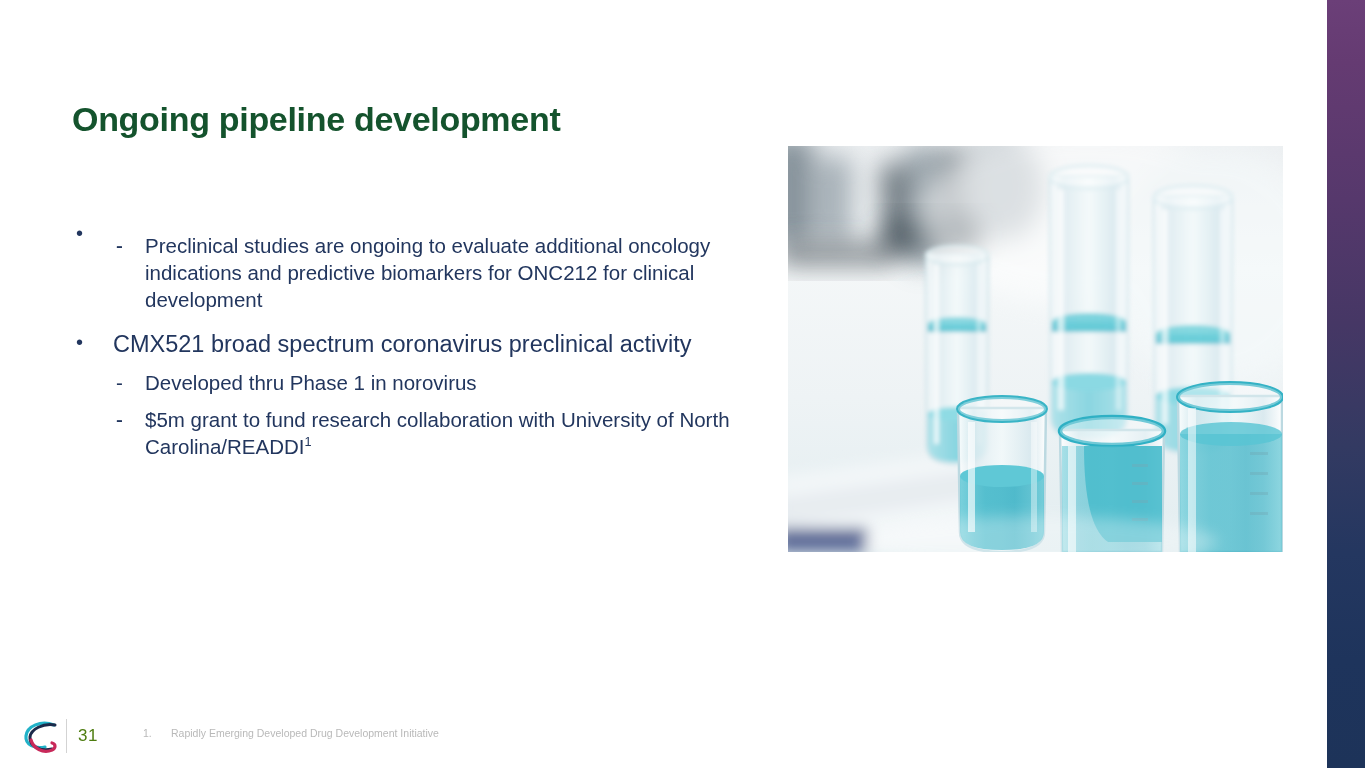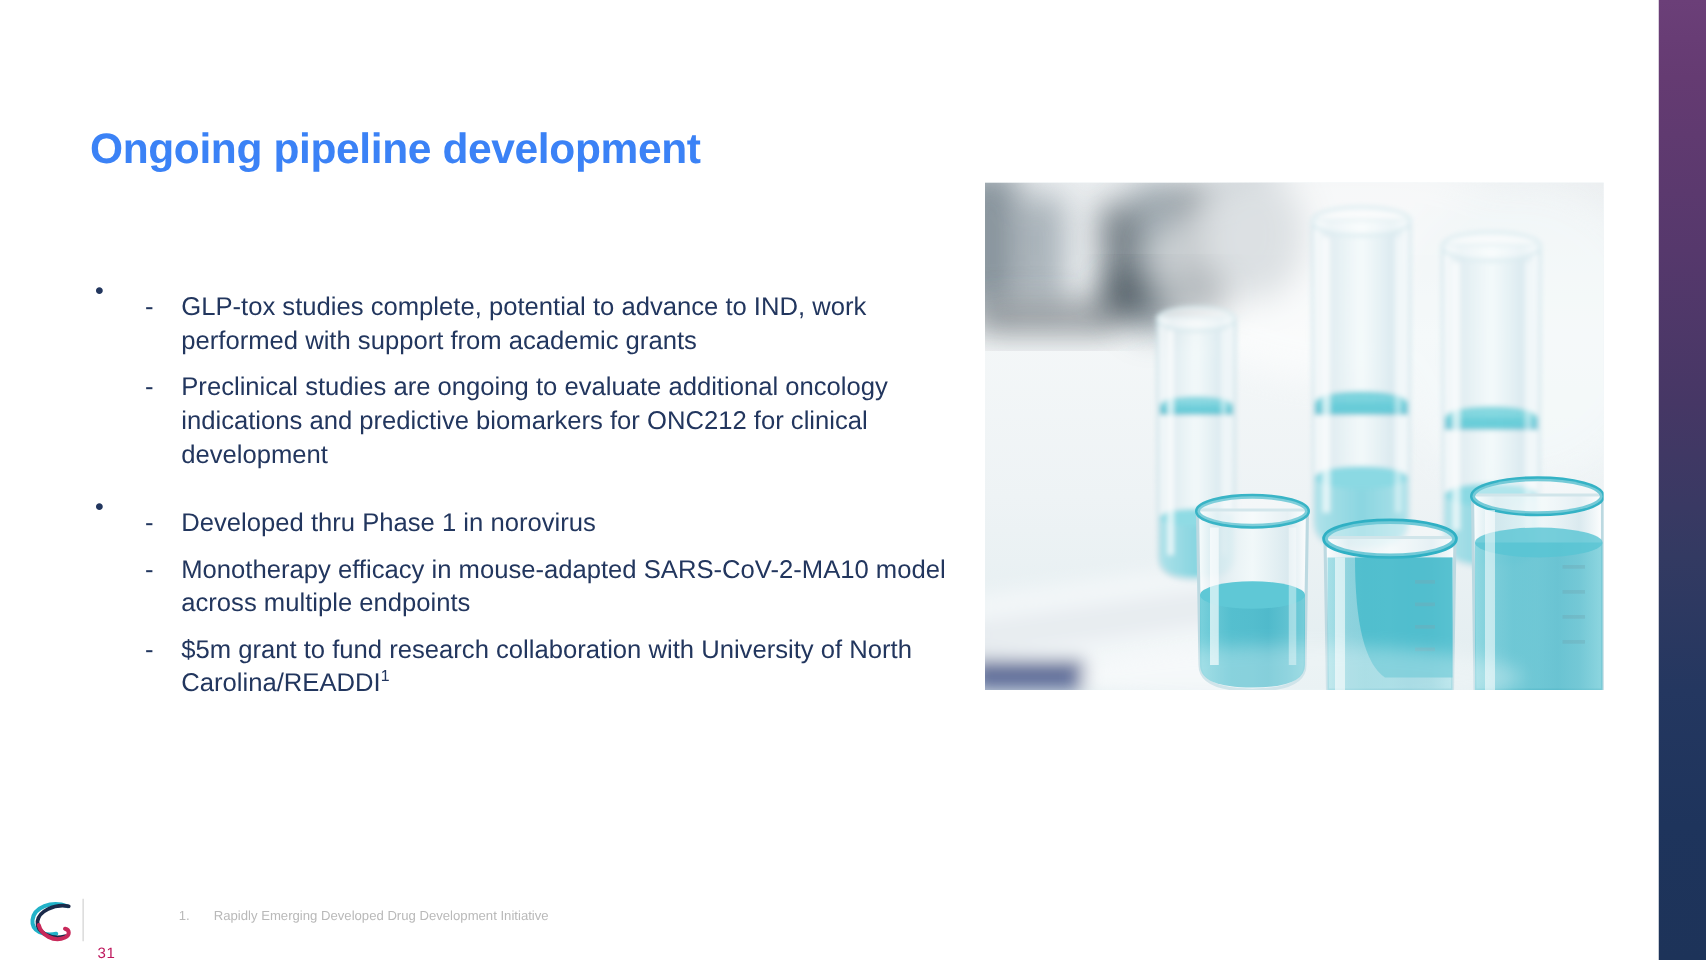--- a/index.html
+++ b/index.html
@@ -39,21 +39,21 @@
                 #1d3359 100%);
   }
 
   
   .title {
     position: absolute;
     left: 72px;
     top: 100px;
     font-size: 34px;
     font-weight: bold;
-    color: #3b82f6;
+    color: #14532d;
     letter-spacing: -0.3px;
     white-space: nowrap;
   }
 
   
   .body-col {
     position: absolute;
     left: 68px;
     top: 222px;
     width: 700px;
@@ -126,24 +126,23 @@
     left: 66px;
     top: 719px;
     width: 1px;
     height: 34px;
     background: #d3d3d3;
   }
   .page-num {
     position: absolute;
     left: 78px;
     top: 726px;
-    font-size: 12px;
-    color: #be185d;
+    font-size: 17px;
+    color: #4d7c0f;
     letter-spacing: 0.5px;
-    margin-top: 29px;
   }
   .footnote {
     position: absolute;
     left: 143px;
     top: 727px;
     font-size: 10.5px;
     color: #b9b9b9;
     white-space: nowrap;
   }
   .footnote .fn-num {
@@ -161,42 +160,41 @@
   <div class="title">Ongoing pipeline development</div>
 
   <div class="body-col">
 
     <div class="l1">
       <span class="mark">•</span>
     </div>
 
     <div class="l2">
       <span class="mark">-</span>
-      <span>GLP-tox studies complete, potential to advance to IND, work performed with support from academic grants</span>
     </div>
 
     <div class="l2">
       <span class="mark">-</span>
       <span>Preclinical studies are ongoing to evaluate additional oncology indications and predictive biomarkers for ONC212 for clinical development</span>
     </div>
 
     <div class="group-gap"></div>
 
     <div class="l1">
       <span class="mark">•</span>
+      <span>CMX521 broad spectrum coronavirus preclinical activity</span>
     </div>
 
     <div class="l2">
       <span class="mark">-</span>
       <span>Developed thru Phase 1 in norovirus</span>
     </div>
 
     <div class="l2">
       <span class="mark">-</span>
-      <span>Monotherapy efficacy in mouse-adapted SARS-CoV-2-MA10 model across multiple endpoints</span>
     </div>
 
     <div class="l2">
       <span class="mark">-</span>
       <span>$5m grant to fund research collaboration with University of North Carolina/READDI</span><sup>1</sup>
     </div>
 
   </div>
 
   <div class="photo">

